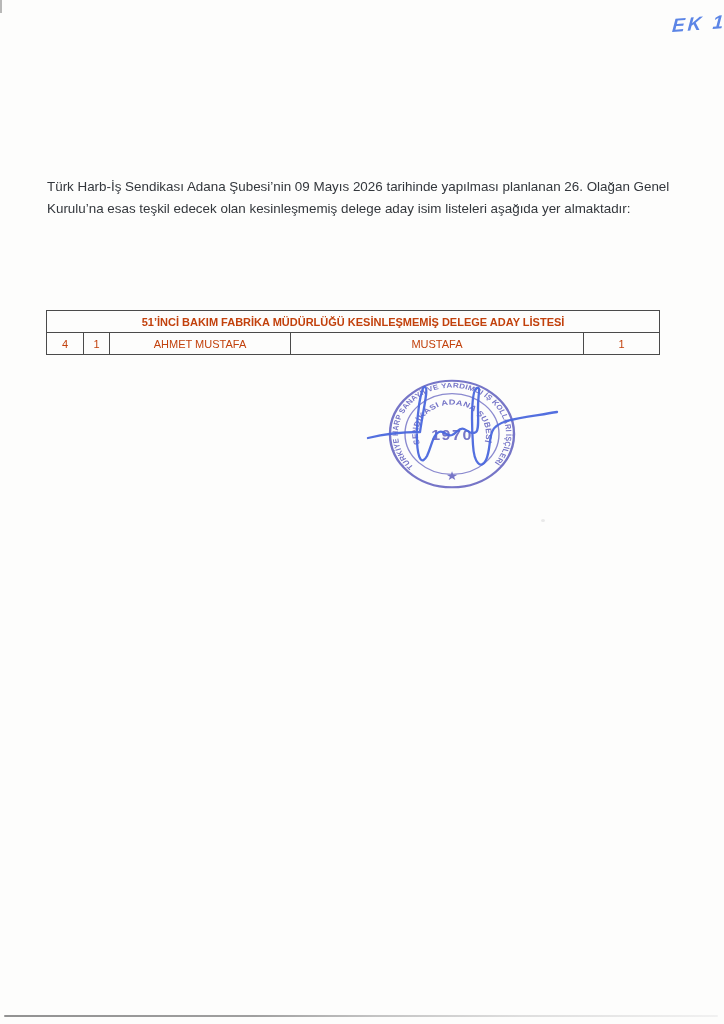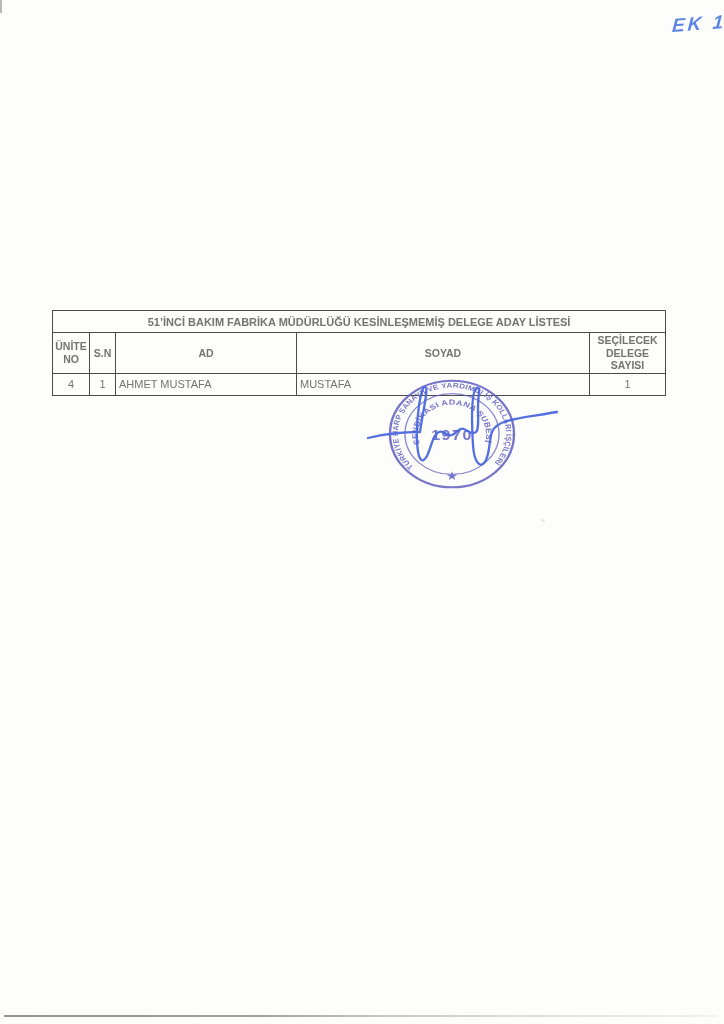--- a/index.html
+++ b/index.html
@@ -33,40 +33,39 @@
     font-size:13.4px; line-height:22.4px;
     color:#33373c;
     text-align:left;
   }
   
   .delegate-table {
     position:absolute; top:310px; left:46px;
     width:613px;
     border-collapse:collapse;
     table-layout:fixed;
-    color:#737373;
-    margin-left:6px;
+    color:#c2410c;
   }
   .delegate-table td, .delegate-table th {
     border:1px solid #4a4a4a;
     padding:0 3px;
     overflow:hidden;
   }
   .t-title {
     text-align:center; font-weight:bold;
     font-size:11px; height:21px;
   }
   .delegate-table th {
     font-weight:bold; font-size:10.5px;
     text-align:center; height:29px;
     line-height:12.5px; padding:1px 2px;
   }
   .data-row td { font-size:11px; height:21px; }
   .c-center { text-align:center; }
-  .c-left { text-align:left; padding-left:4px; }
+  .c-left { text-align:center; padding-left:4px; }
 
   .stamp-svg { position:absolute; left:342px; top:324px; }
   .signature-svg { position:absolute; left:350px; top:366px; }
 
   
   .scan-edge-top-left {
     position:absolute; left:0; top:0; width:2px; height:13px;
     background:#9a9a9a; opacity:.7;
   }
   .scan-shadow-bottom {
@@ -79,39 +78,33 @@
     background:#e9e9e9; border-radius:50%;
   }
 </style>
 </head>
 <body>
 
 <div class="page">
 
   <div class="ek-note">EK 1</div>
 
+  <p class="intro">Türk Harb-İş Sendikası Adana Şubesi’nin 09 Mayıs 2026 tarihinde yapılması planlanan 26. Olağan Genel Kurulu’na esas teşkil edecek olan kesinleşmemiş delege aday isim listeleri aşağıda yer almaktadır:</p>
 
   <table class="delegate-table">
     <colgroup>
       <col style="width:37px">
         <col style="width:26px">
         <col style="width:181px">
       <col style="width:293px">
         <col style="width:76px">
     </colgroup>
     <tbody>
       <tr>
         <td colspan="5" class="t-title">51’İNCİ BAKIM FABRİKA MÜDÜRLÜĞÜ KESİNLEŞMEMİŞ DELEGE ADAY LİSTESİ</td>
-      </tr>
-      <tr>
-        <th>ÜNİTE NO</th>
-        <th>S.N</th>
-        <th>AD</th>
-        <th>SOYAD</th>
-        <th>SEÇİLECEK DELEGE SAYISI</th>
       </tr>
       <tr class="data-row">
         <td class="c-center">4</td>
         <td class="c-center">1</td>
         <td class="c-left">AHMET MUSTAFA</td>
         <td class="c-left">MUSTAFA</td>
         <td class="c-center">1</td>
       </tr>
     </tbody>
   </table>

